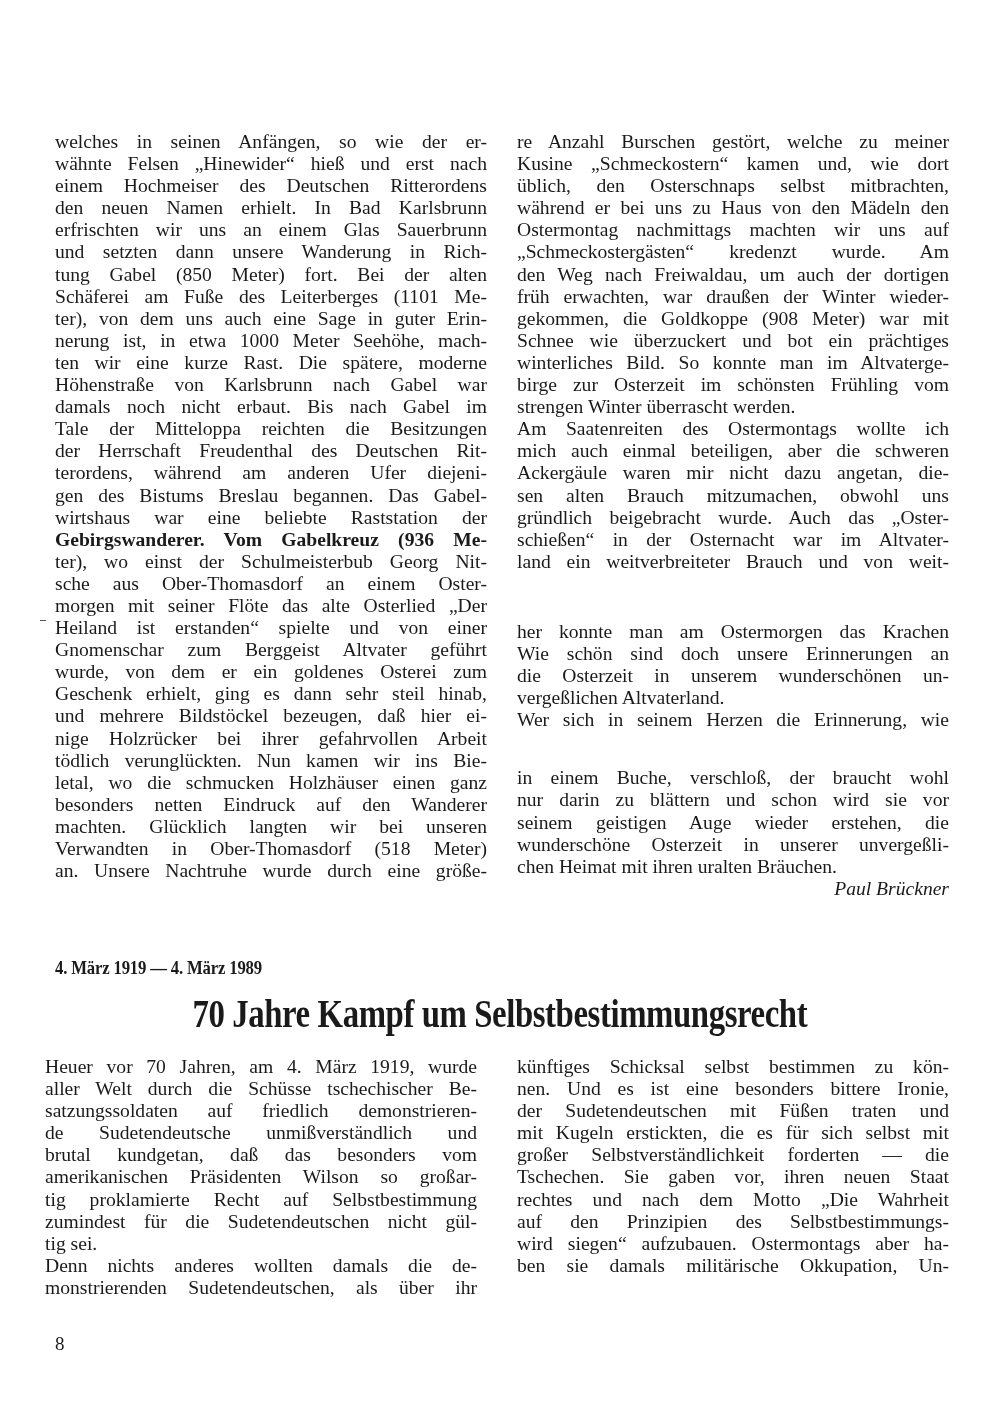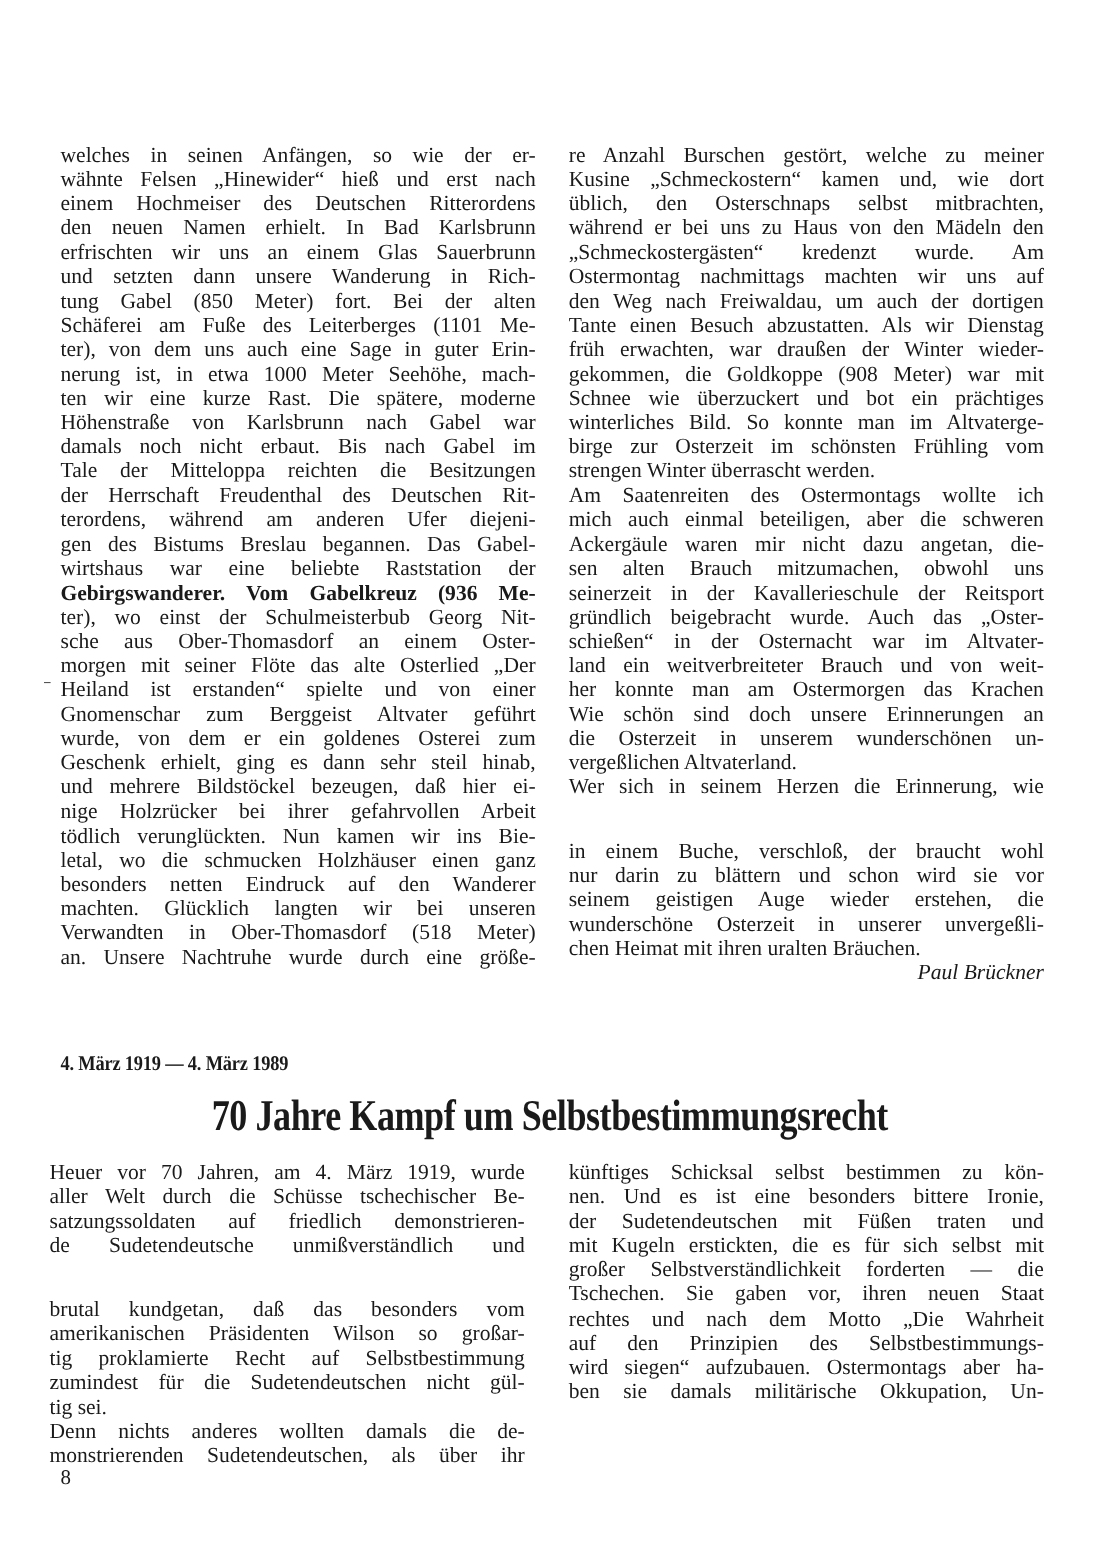--- a/index.html
+++ b/index.html
@@ -59,60 +59,58 @@
     <span class="ln" style="display: block;">besonders netten Eindruck auf den Wanderer</span>
     <span class="ln" style="display: block;">machten. Glücklich langten wir bei unseren</span>
     <span class="ln" style="display: block;">Verwandten in Ober-Thomasdorf (518 Meter)</span>
     <span class="ln" style="display: block;">an. Unsere Nachtruhe wurde durch eine größe-</span>
   </div>
 <div id="top-right" class="col">
     <span class="ln" style="display: block;">re Anzahl Burschen gestört, welche zu meiner</span>
     <span class="ln" style="display: block;">Kusine „Schmeckostern“ kamen und, wie dort</span>
     <span class="ln" style="display: block;">üblich, den Osterschnaps selbst mitbrachten,</span>
     <span class="ln" style="display: block;">während er bei uns zu Haus von den Mädeln den</span>
+    <span class="ln" style="display: block;">Ostermontag nachmittags machten wir uns auf</span>
     <span class="ln" style="display: block;">„Schmeckostergästen“ kredenzt wurde. Am</span>
-    <span class="ln" style="display: block;">Ostermontag nachmittags machten wir uns auf</span>
     <span class="ln" style="display: block;">den Weg nach Freiwaldau, um auch der dortigen</span>
-    <span class="ln" style="display: block;">Tante einen Besuch abzustatten. Als wir Dienstag</span>
     <span class="ln" style="display: block;">früh erwachten, war draußen der Winter wieder-</span>
     <span class="ln" style="display: block;">gekommen, die Goldkoppe (908 Meter) war mit</span>
     <span class="ln" style="display: block;">Schnee wie überzuckert und bot ein prächtiges</span>
     <span class="ln" style="display: block;">winterliches Bild. So konnte man im Altvaterge-</span>
     <span class="ln" style="display: block;">birge zur Osterzeit im schönsten Frühling vom</span>
     <span class="ln last" style="display: block;">strengen Winter überrascht werden.</span>
     <span class="ln" style="display: block;">Am Saatenreiten des Ostermontags wollte ich</span>
     <span class="ln" style="display: block;">mich auch einmal beteiligen, aber die schweren</span>
     <span class="ln" style="display: block;">Ackergäule waren mir nicht dazu angetan, die-</span>
     <span class="ln" style="display: block;">sen alten Brauch mitzumachen, obwohl uns</span>
-    <span class="ln" style="display: block;">seinerzeit in der Kavallerieschule der Reitsport</span>
     <span class="ln" style="display: block;">gründlich beigebracht wurde. Auch das „Oster-</span>
     <span class="ln" style="display: block;">schießen“ in der Osternacht war im Altvater-</span>
     <span class="ln" style="display: block;">land ein weitverbreiteter Brauch und von weit-</span>
-    <span class="ln" style="display: block;">her konnte man am Ostermorgen das Krachen</span>
+    <span class="ln" style="display: block; margin-top: 48px;">her konnte man am Ostermorgen das Krachen</span>
     <span class="ln" style="display: block;">Wie schön sind doch unsere Erinnerungen an</span>
     <span class="ln" style="display: block;">die Osterzeit in unserem wunderschönen un-</span>
     <span class="ln last" style="display: block;">vergeßlichen Altvaterland.</span>
     <span class="ln" style="display: block;">Wer sich in seinem Herzen die Erinnerung, wie</span>
     <span class="ln" style="display: block; margin-top: 36px;">in einem Buche, verschloß, der braucht wohl</span>
     <span class="ln" style="display: block;">nur darin zu blättern und schon wird sie vor</span>
     <span class="ln" style="display: block;">seinem geistigen Auge wieder erstehen, die</span>
     <span class="ln" style="display: block;">wunderschöne Osterzeit in unserer unvergeßli-</span>
     <span class="ln last" style="display: block;">chen Heimat mit ihren uralten Bräuchen.</span>
     <span class="ln right sig" style="display: block;">Paul Brückner</span>
   </div>
 
 <div class="dateline">4. März 1919 — 4. März 1989</div>
 <div class="headline"><span>70 Jahre Kampf um Selbstbestimmungsrecht</span></div>
 
 <div id="bot-left" class="col">
     <span class="ln" style="display: block;">Heuer vor 70 Jahren, am 4. März 1919, wurde</span>
     <span class="ln" style="display: block;">aller Welt durch die Schüsse tschechischer Be-</span>
     <span class="ln" style="display: block;">satzungssoldaten auf friedlich demonstrieren-</span>
     <span class="ln" style="display: block;">de Sudetendeutsche unmißverständlich und</span>
-    <span class="ln" style="display: block; margin-top: 36px;">brutal kundgetan, daß das besonders vom</span>
+    <span class="ln" style="display: block;">brutal kundgetan, daß das besonders vom</span>
     <span class="ln" style="display: block;">amerikanischen Präsidenten Wilson so großar-</span>
     <span class="ln" style="display: block;">tig proklamierte Recht auf Selbstbestimmung</span>
     <span class="ln" style="display: block;">zumindest für die Sudetendeutschen nicht gül-</span>
     <span class="ln last" style="display: block;">tig sei.</span>
     <span class="ln" style="display: block;">Denn nichts anderes wollten damals die de-</span>
     <span class="ln" style="display: block;">monstrierenden Sudetendeutschen, als über ihr</span>
   </div>
 <div id="bot-right" class="col">
     <span class="ln" style="display: block;">künftiges Schicksal selbst bestimmen zu kön-</span>
     <span class="ln" style="display: block;">nen. Und es ist eine besonders bittere Ironie,</span>

